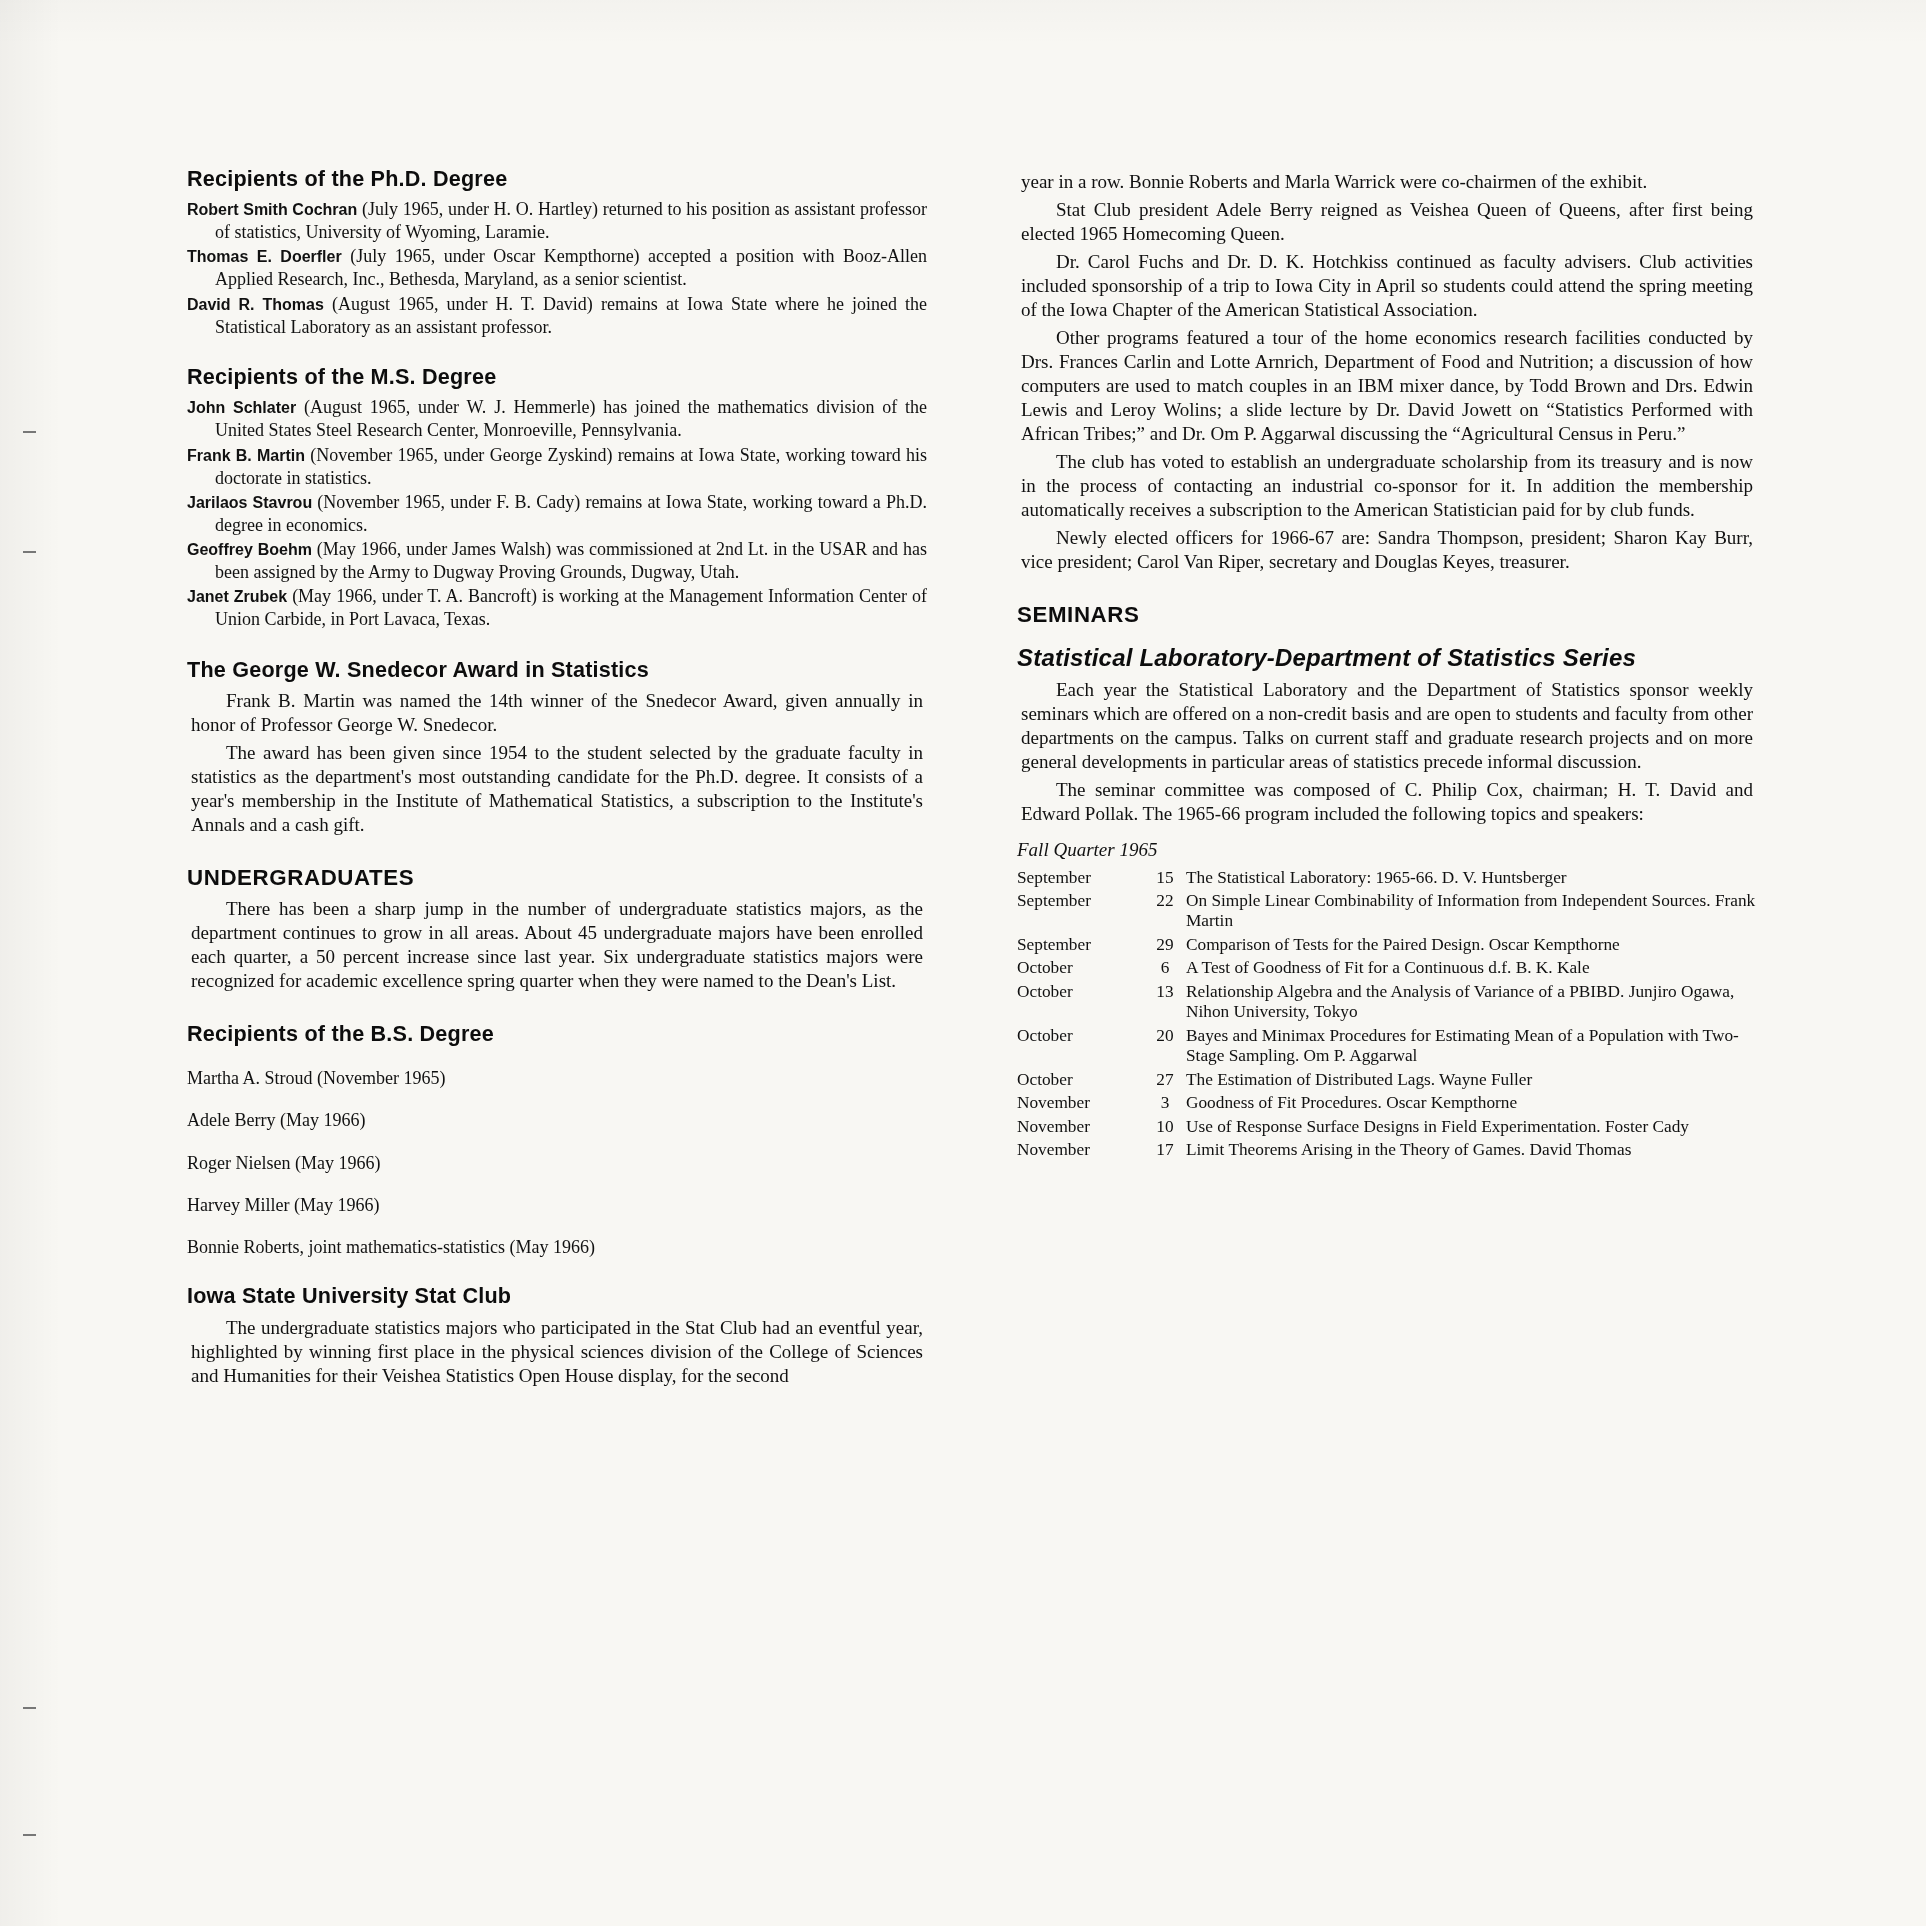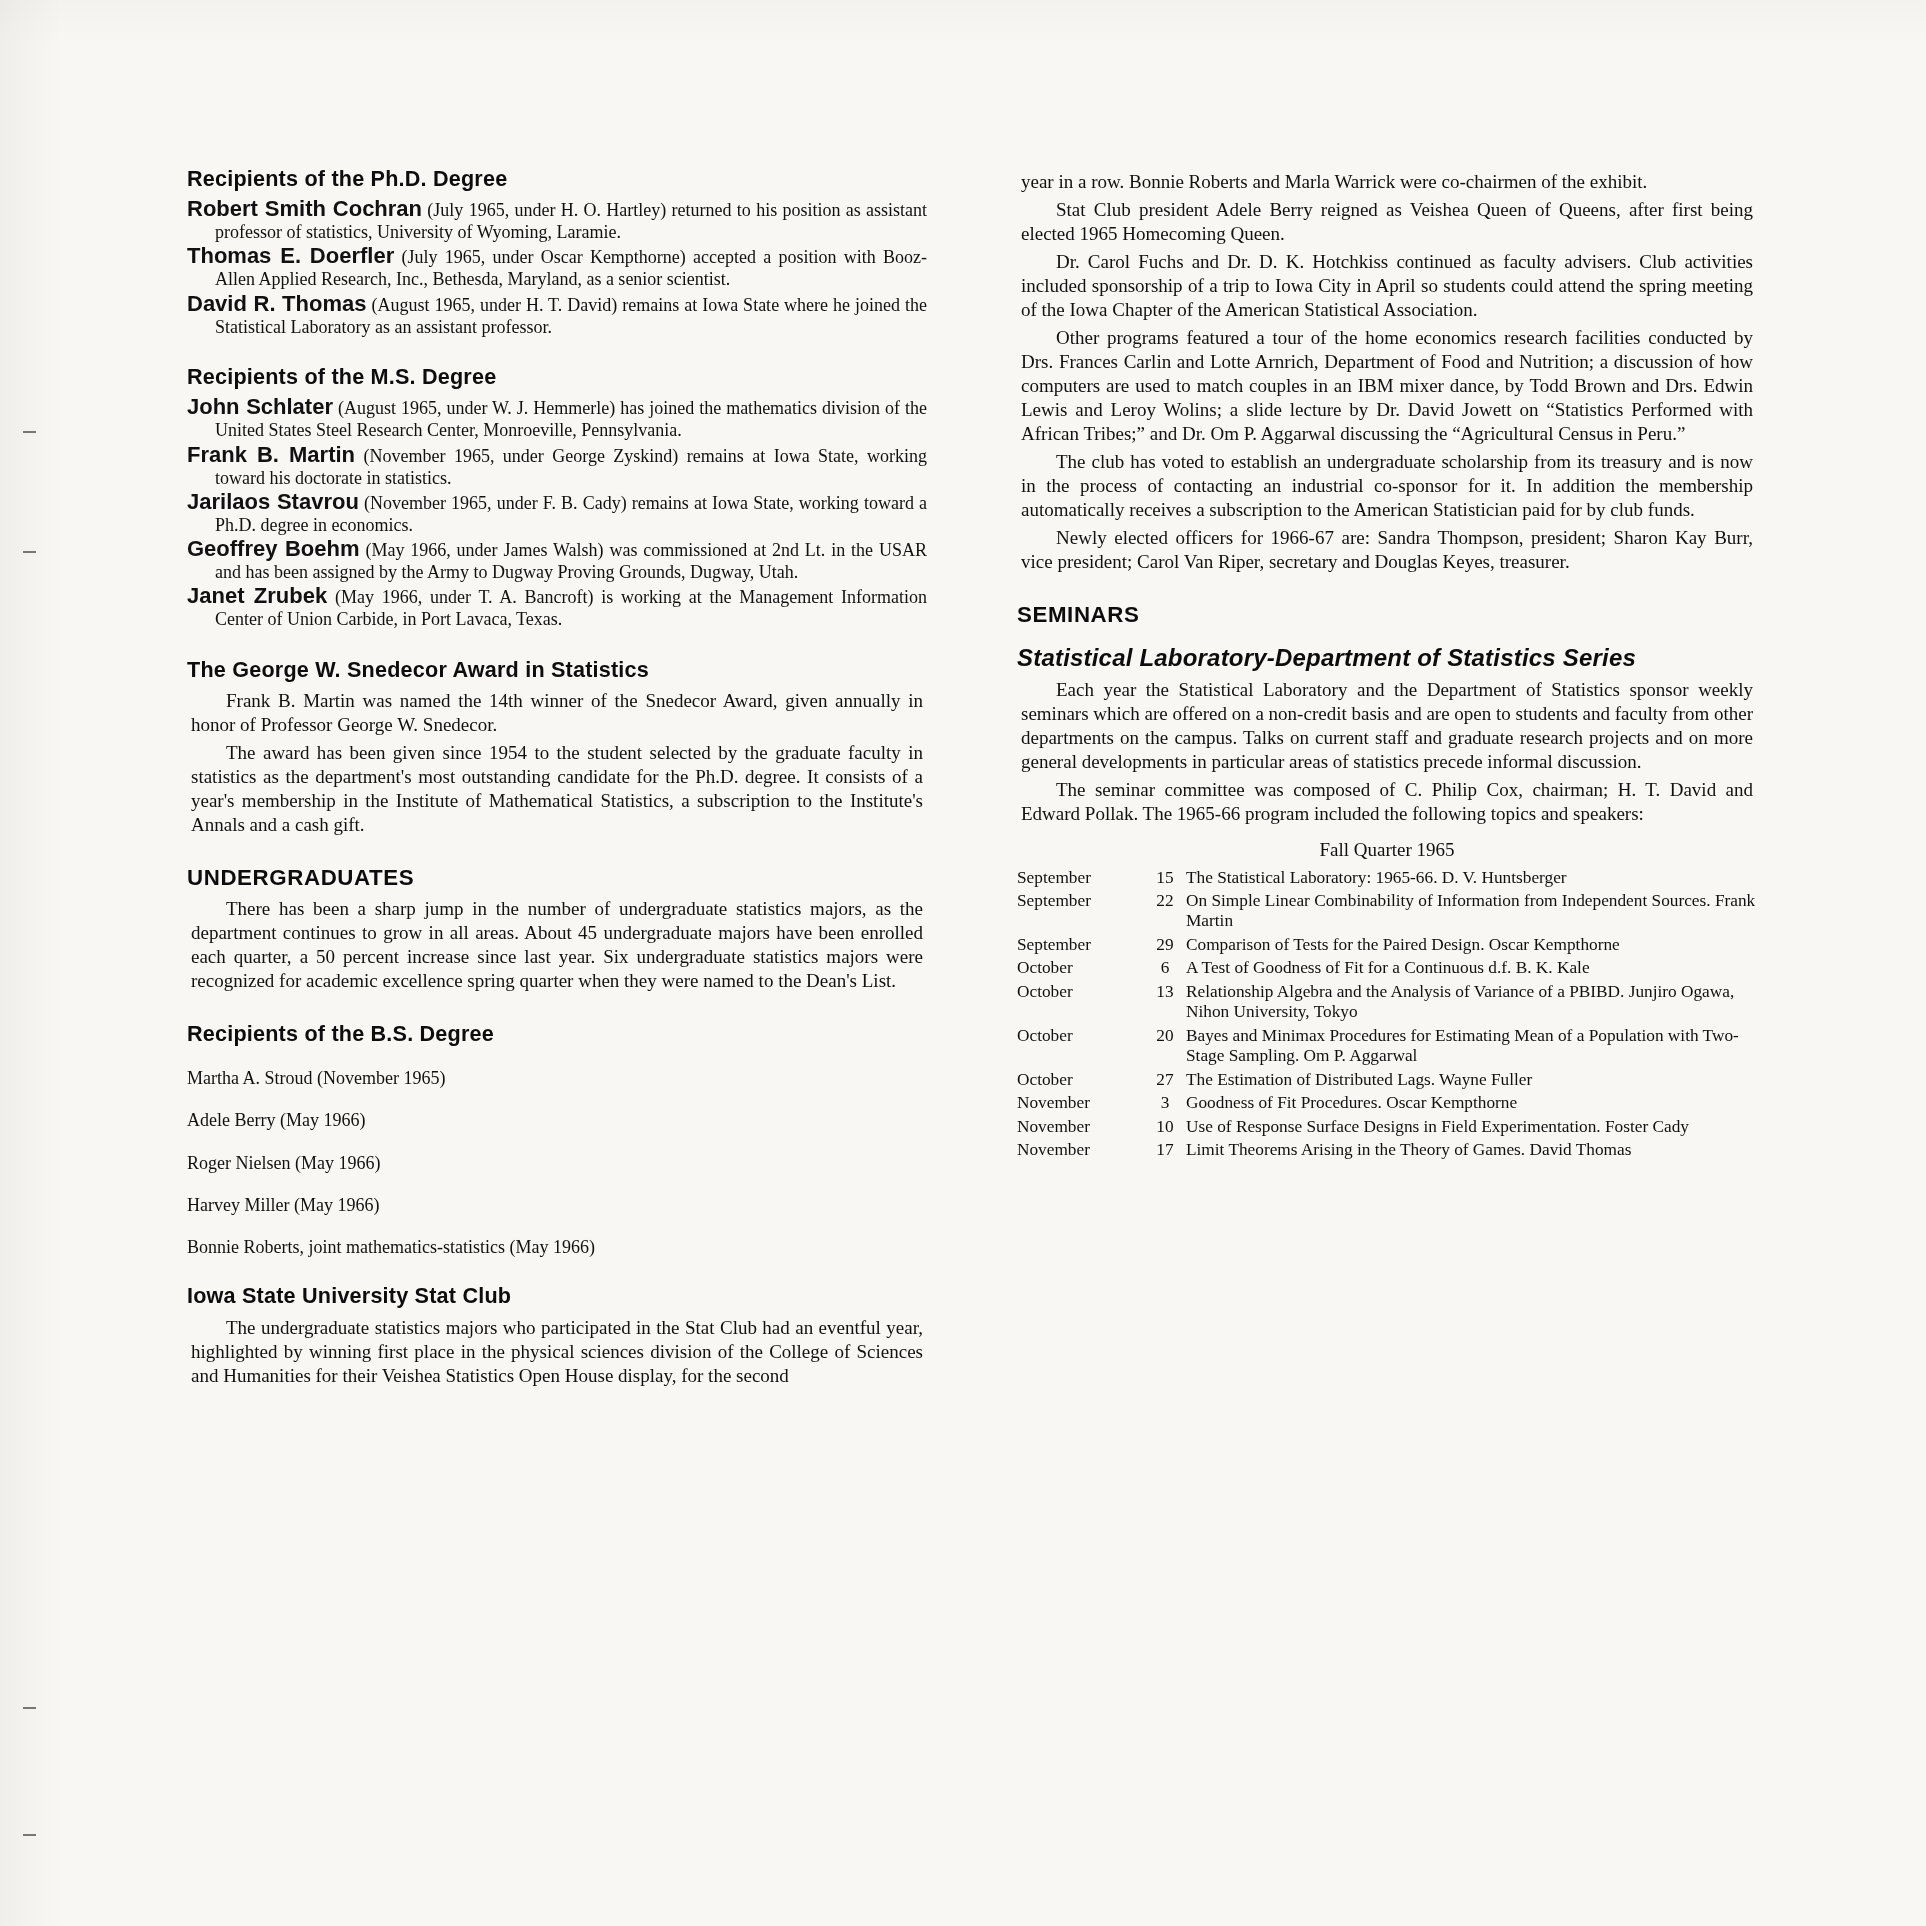--- a/index.html
+++ b/index.html
@@ -71,41 +71,42 @@
     font-size: 18px;
     line-height: 22px;
     margin: 0 0 2.3px 0;
     padding-left: 28px;
     text-indent: -28px;
     text-align: justify;
   }
   .entry .nm {
     font-family: "Liberation Sans", sans-serif;
     font-weight: bold;
-    font-size: 22px;
+    font-size: 16px;
   }
 
   p.body {
     font-size: 19px;
     line-height: 24px;
     margin: 4px;
     text-align: justify;
     text-indent: 35px;
   }
   p.body.noindent { text-indent: 0; }
 
   .plainlist {
     font-size: 18px;
     line-height: 22.3px;
   }
   .plainlist div { margin-bottom: 0.8px; margin-top: 20px; }
 
   
   .fallhead {
-    text-align: center;
+    text-align: left;
+    font-style: italic;
     font-size: 19px;
     margin: 13px 0 6.2px 0;
   }
   table.sched {
     border-collapse: collapse;
     width: 100%;
     font-size: 17.3px;
     line-height: 20.4px;
   }
   table.sched td {

